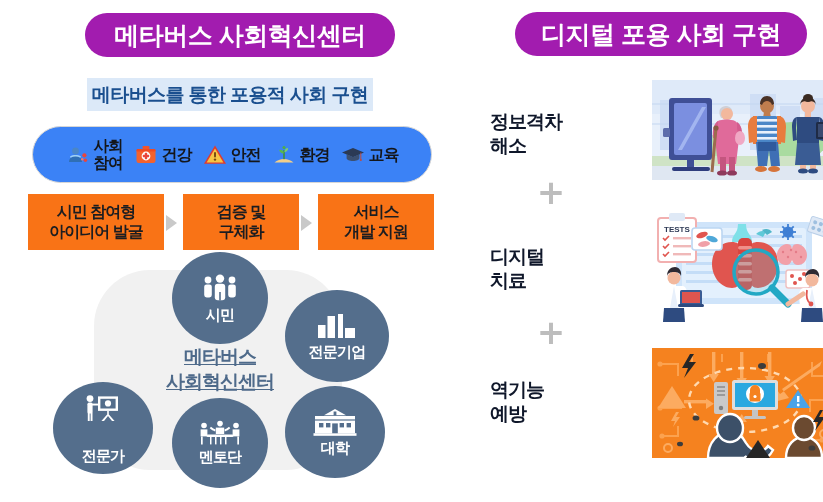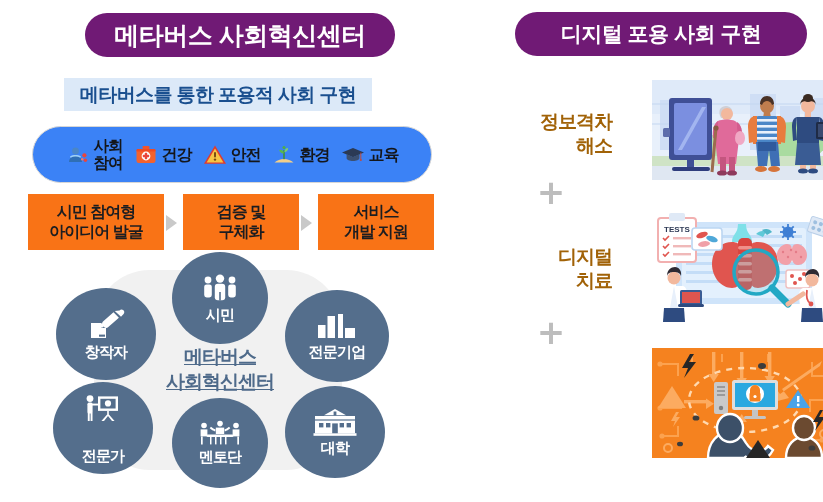--- a/index.html
+++ b/index.html
@@ -9,33 +9,33 @@
     background:#ffffff;
     font-family:"Liberation Sans","DejaVu Sans",sans-serif;
     overflow:hidden;
     position:relative;
   }
   #root{position:relative;width:823px;height:502px;}
 
   
   .pill{
     position:absolute;
-    background:#701a75;
+    background:#a21caf;
     color:#ffffff;
     border-radius:999px;
     font-weight:bold;
     letter-spacing:-0.5px;
     display:flex;align-items:center;justify-content:center;
     white-space:nowrap;
   }
   #left-pill{left:85px;top:13px;width:310px;height:44px;font-size:25px;}
-  #right-pill{left:515px;top:12px;width:292px;height:44px;font-size:21px;}
+  #right-pill{left:515px;top:12px;width:292px;height:44px;font-size:25px;}
 
   #subtitle-band{
-    position:absolute;left:64px;top:78px;width:308px;height:33px;
+    position:absolute;left:87px;top:78px;width:286px;height:33px;
     background:#dce9f8;
     color:#1a4f8f;
     font-size:19px;font-weight:bold;letter-spacing:-0.6px;
     display:flex;align-items:center;justify-content:center;
     white-space:nowrap;
   }
 
   
   #keyword-capsule{
     position:absolute;left:32px;top:126px;width:400px;height:57px;
@@ -94,22 +94,22 @@
 
   #hub-center{
     position:absolute;left:126px;top:90px;width:148px;height:56px;
     display:flex;flex-direction:column;align-items:center;justify-content:center;
     color:#4e6a8a;font-size:19px;font-weight:bold;letter-spacing:-1px;
     line-height:1.3;text-align:center;white-space:nowrap;text-decoration:underline;
   }
 
   
   .rc-label{
-    position:absolute;left:490px;width:122px;text-align:right;
-    font-size:19px;font-weight:bold;color:#a16207;letter-spacing:-1px;
+    position:absolute;left:490px;width:122px;text-align:left;
+    font-size:19px;font-weight:bold;color:#0f172a;letter-spacing:-1px;
     line-height:1.28;
   }
   #rc-label-1{top:110px;}
   #rc-label-2{top:245px;}
   #rc-label-3{top:378px;}
 
   .plus{
     position:absolute;left:536px;width:30px;height:30px;
     color:#bdbdbd;font-size:34px;font-weight:bold;line-height:28px;
     text-align:center;font-family:"DejaVu Sans",sans-serif;
@@ -231,31 +231,20 @@
           <rect x="4.2" y="10.4" width="7.6" height="13" rx="2.4" fill="#fff"></rect>
         <circle cx="32" cy="6" r="3.4" fill="#fff"></circle>
           <rect x="28.2" y="10.4" width="7.6" height="13" rx="2.4" fill="#fff"></rect>
         <circle cx="20" cy="4.6" r="4.2" fill="#fff"></circle>
           <rect x="14.8" y="9.8" width="10.4" height="16.5" rx="3" fill="#fff"></rect>
         <rect x="19.2" y="18" width="1.6" height="8.4" fill="#546e8c"></rect>
       </svg>
       <div class="node-label">시민</div>
     </div>
 
-    <div class="node" id="node-creator">
-      <svg width="42" height="32" viewBox="0 0 42 32">
-        <path d="M6 14h10v5h5v10H6z" fill="#fff"></path>
-        <path d="M16 14h5v5h-5z" fill="#546e8c"></path>
-        <circle cx="16.5" cy="16.5" r="2.3" fill="#fff"></circle>
-        <path d="M18 12.5 28.5 3.2l5.4 5.6L23.3 18c-1.2 1.2-3.1 1.2-4.3 0l-1-1c-1.2-1.2-1.2-3.2 0-4.5z" fill="#fff"></path>
-        <path d="M29.8 2 36 7.8l2.6-2.8c1-1.1.9-2.7-.2-3.7-1.1-1-2.8-1-3.8.1z" fill="#fff"></path>
-        <path d="M14 25.6h6v2.1h-6z" fill="#546e8c"></path>
-      </svg>
-      <div class="node-label">창작자</div>
-    </div>
 
     <div class="node" id="node-company">
       <svg width="42" height="28" viewBox="0 0 42 28">
         <rect x="2" y="12" width="7.5" height="13" fill="#fff"></rect>
         <rect x="11.5" y="3" width="7.5" height="22" fill="#fff"></rect>
         <rect x="22" y="1" width="5" height="24" fill="#fff"></rect>
         <rect x="29" y="15" width="10" height="10" fill="#fff"></rect>
       </svg>
       <div class="node-label">전문기업</div>
     </div>
@@ -323,20 +312,24 @@
 
   <div class="plus" id="plus-1">+</div>
 
   <div class="rc-label" id="rc-label-2">
     <span>디지털</span><br>
     <span>치료</span>
   </div>
 
   <div class="plus" id="plus-2">+</div>
 
+  <div class="rc-label" id="rc-label-3">
+    <span>역기능</span><br>
+    <span>예방</span>
+  </div>
 
   <div class="rc-img" id="rc-img-1">
     <svg viewBox="0 0 186 100" preserveAspectRatio="none">
       <rect width="186" height="100" fill="#e8f0fb"></rect>
       <rect y="0" width="186" height="34" fill="#dfeaf9"></rect>
       <g fill="#cfdef5">
         <rect x="8" y="20" width="22" height="50"></rect>
           <rect x="34" y="32" width="16" height="38"></rect>
         <rect x="98" y="14" width="26" height="56"></rect>
           <rect x="128" y="26" width="20" height="44"></rect>

